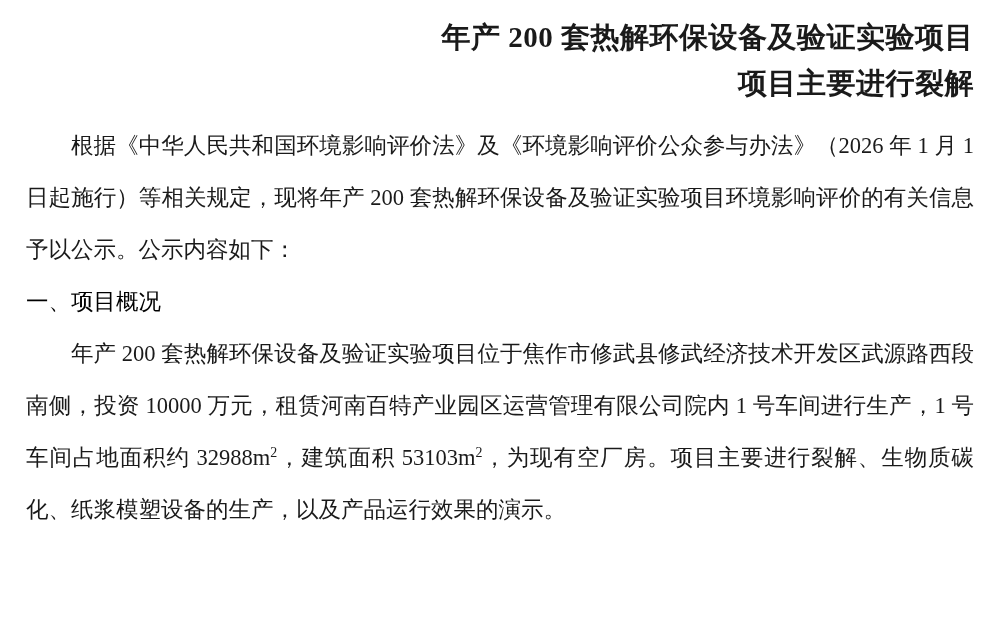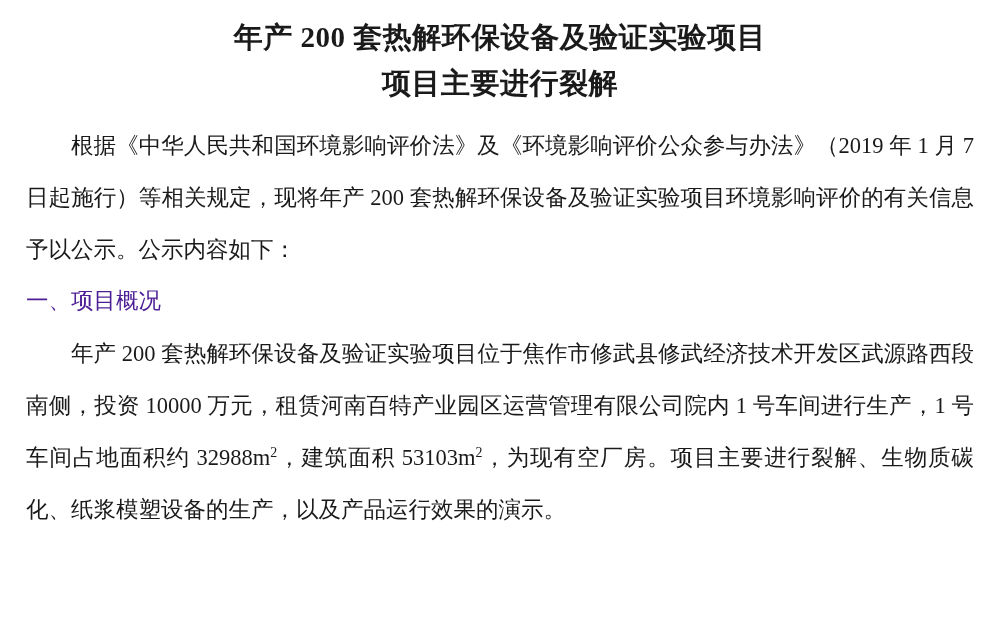--- a/index.html
+++ b/index.html
@@ -26,59 +26,59 @@
     text-align: center;
     font-size: 29px;
     line-height: 46px;
     font-weight: 700;
     letter-spacing: 0.5px;
     color: #1a1a1a;
   }
   .doc-title .line {
     display: block;
     white-space: nowrap;
+    text-align: right;
   }
   .body-text {
     margin-top: 14px;
     font-size: 22.5px;
     line-height: 52px;
     text-align: justify;
     text-justify: inter-ideograph;
     color: #1a1a1a;
   }
   .para {
     margin: 0;
     text-indent: 2em;
   }
   .section-heading {
     margin: 0;
     font-size: 22.5px;
     line-height: 52px;
     text-indent: 0;
-    color: #4c1d95;
-    font-family: Liberation Mono, monospace;
+    color: #000000;
   }
   sup {
     font-size: 0.62em;
     vertical-align: super;
     line-height: 0;
   }
 </style>
 </head>
 <body>
 
 <div class="page">
 
   <div class="doc-title">
     <span class="line">年产 200 套热解环保设备及验证实验项目</span>
     <span class="line">项目主要进行裂解</span>
   </div>
 
   <div class="body-text">
 
-    <p class="para">根据《中华人民共和国环境影响评价法》及《环境影响评价公众参与办法》（2019 年 1 月 7 日起施行）等相关规定，现将年产 200 套热解环保设备及验证实验项目环境影响评价的有关信息予以公示。公示内容如下：</p>
+    <p class="para">根据《中华人民共和国环境影响评价法》及《环境影响评价公众参与办法》（2026 年 1 月 1 日起施行）等相关规定，现将年产 200 套热解环保设备及验证实验项目环境影响评价的有关信息予以公示。公示内容如下：</p>
 
     <p class="section-heading">一、项目概况</p>
 
     <p class="para"><span>年产 200 套热解环保设备及验证实验项目位于焦作市修武县修武经济技术开发区武源路西段南侧，投资 10000 万元，租赁河南百特产业园区运营管理有限公司院内 1 号车间进行生产，1 号车间占地面积约 32988m</span><sup>2</sup><span>，建筑面积 53103m</span><sup>2</sup><span>，为现有空厂房。项目主要进行裂解、生物质碳化、纸浆模塑设备的生产，以及产品运行效果的演示。</span></p>
 
   </div>
 </div>
 
 </body></html>

